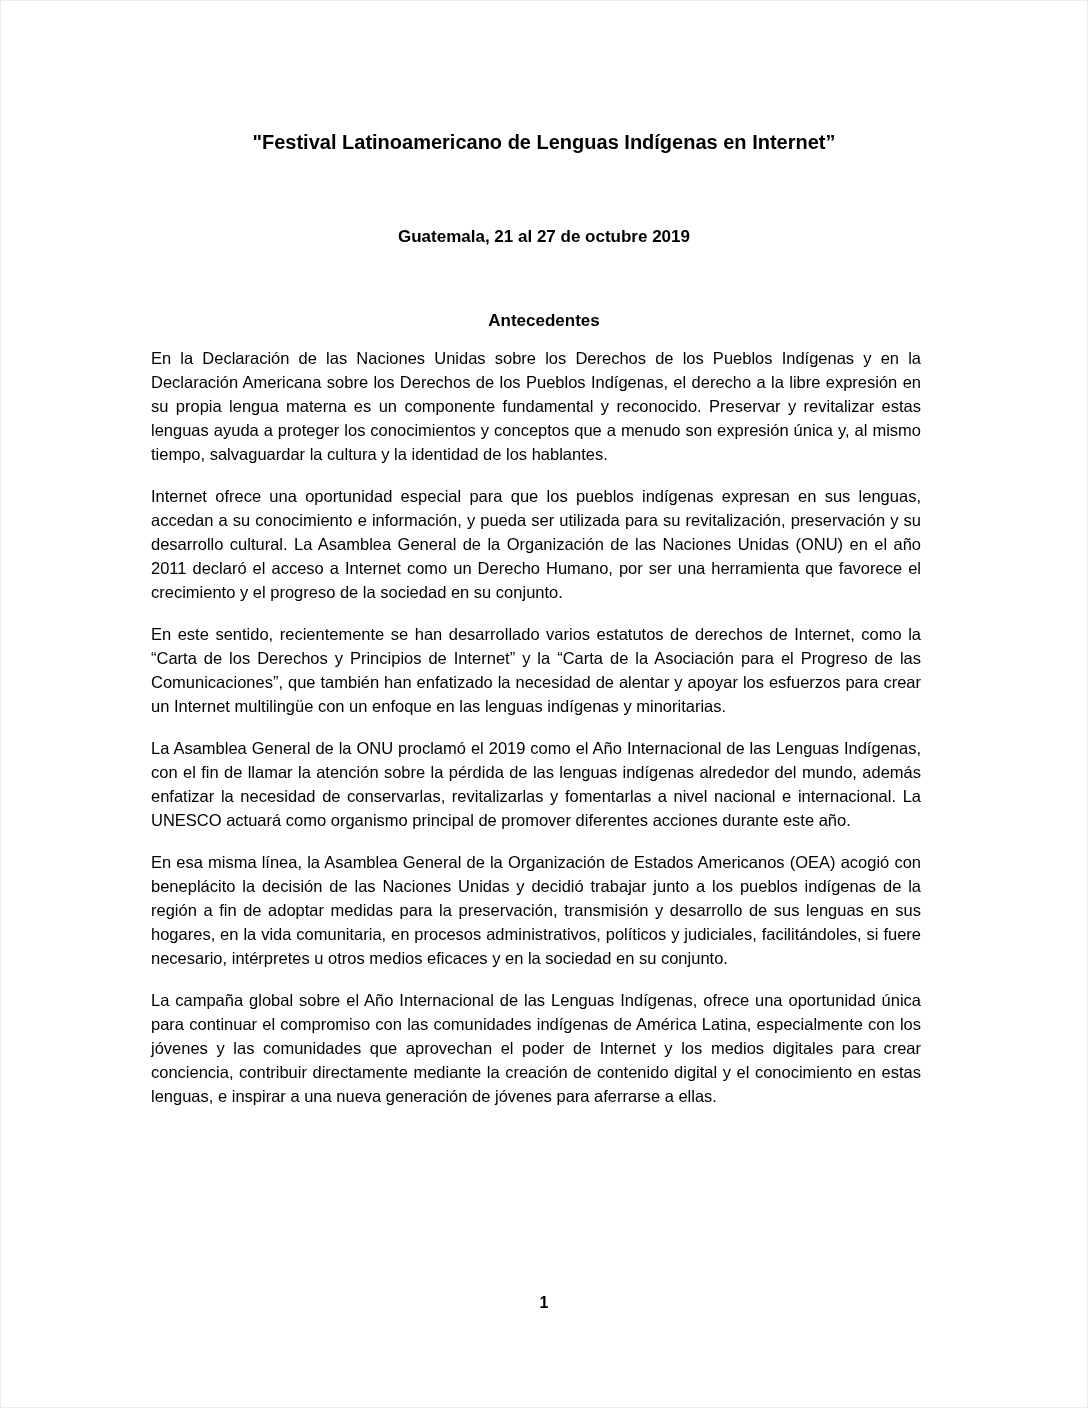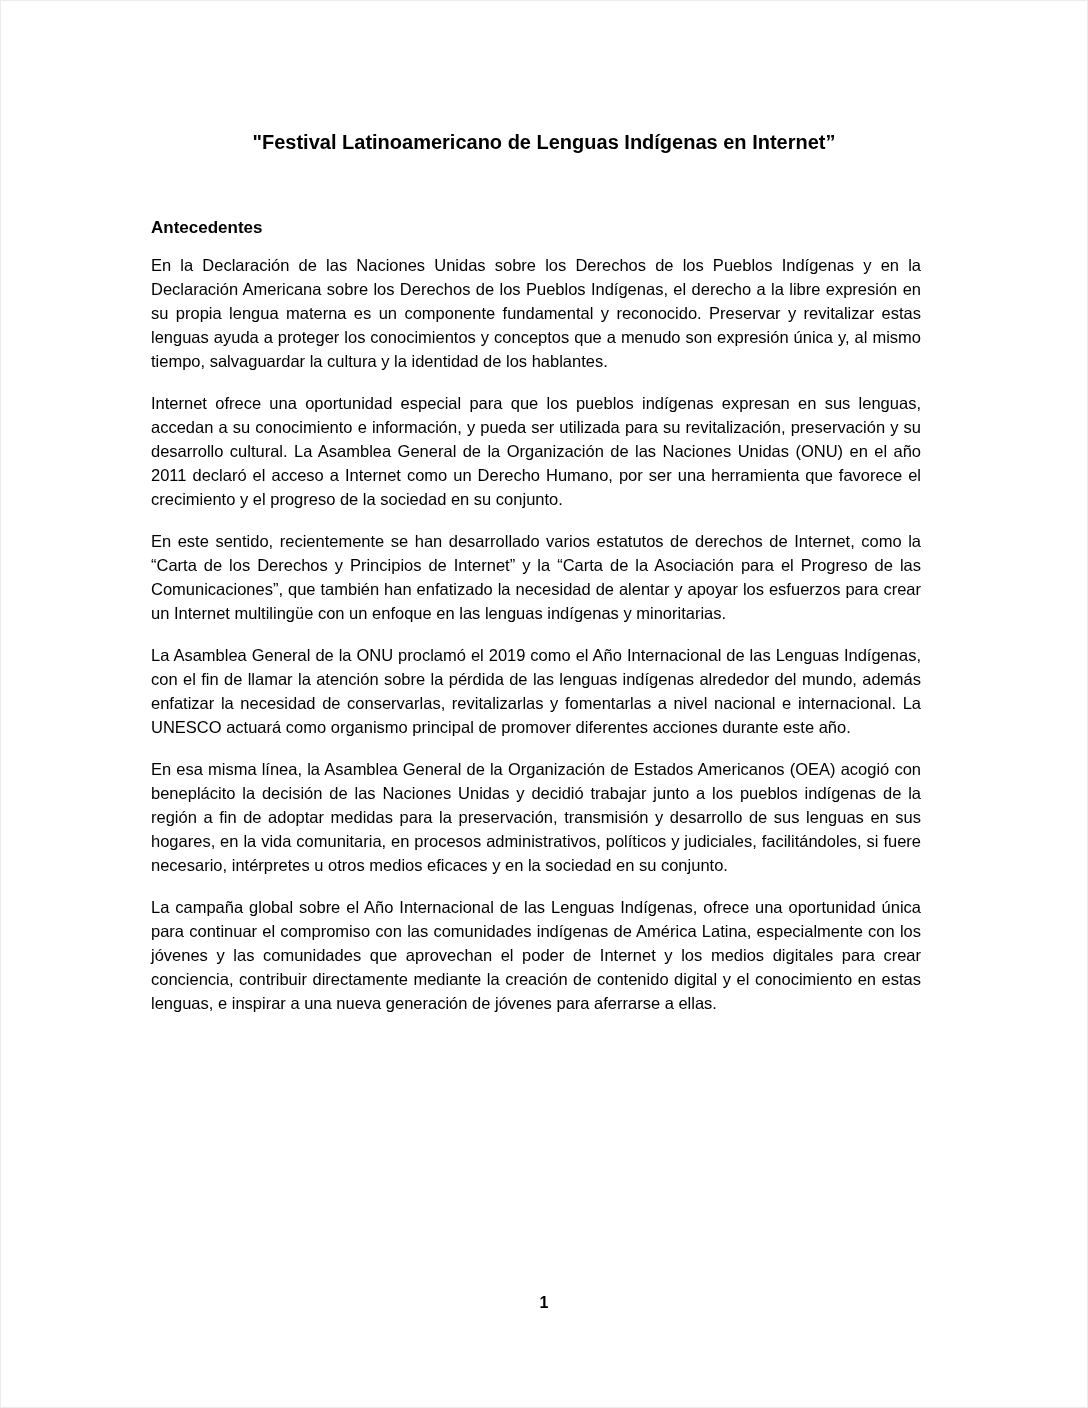--- a/index.html
+++ b/index.html
@@ -35,21 +35,21 @@
     font-size: 17px;
     line-height: 22px;
     font-weight: bold;
     text-align: center;
   }
   .section-heading {
     margin: 62px 0 0 0;
     font-size: 17px;
     line-height: 22px;
     font-weight: bold;
-    text-align: left;
+    text-align: center;
   }
   .body-paragraph {
     margin: 14px 16px 18px 0;
     font-size: 16.5px;
     line-height: 24px;
     text-align: justify;
     text-justify: inter-word;
   }
   .body-paragraph + .body-paragraph {
     margin-top: 0;
@@ -66,20 +66,21 @@
   }
 </style>
 </head>
 <body>
 
 <div class="page">
   <div class="content">
 
     <h1 class="doc-title">"Festival Latinoamericano de Lenguas Indígenas en Internet”</h1>
 
+    <p class="doc-subtitle">Guatemala, 21 al 27 de octubre 2019</p>
 
     <h2 class="section-heading">Antecedentes</h2>
 
     <p class="body-paragraph">En la Declaración de las Naciones Unidas sobre los Derechos de los Pueblos Indígenas y en la Declaración Americana sobre los Derechos de los Pueblos Indígenas, el derecho a la libre expresión en su propia lengua materna es un componente fundamental y reconocido. Preservar y revitalizar estas lenguas ayuda a proteger los conocimientos y conceptos que a menudo son expresión única y, al mismo tiempo, salvaguardar la cultura y la identidad de los hablantes.</p>
 
     <p class="body-paragraph">Internet ofrece una oportunidad especial para que los pueblos indígenas expresan en sus lenguas, accedan a su conocimiento e información, y pueda ser utilizada para su revitalización, preservación y su desarrollo cultural. La Asamblea General de la Organización de las Naciones Unidas (ONU) en el año 2011 declaró el acceso a Internet como un Derecho Humano, por ser una herramienta que favorece el crecimiento y el progreso de la sociedad en su conjunto.</p>
 
     <p class="body-paragraph">En este sentido, recientemente se han desarrollado varios estatutos de derechos de Internet, como la “Carta de los Derechos y Principios de Internet” y la “Carta de la Asociación para el Progreso de las Comunicaciones”, que también han enfatizado la necesidad de alentar y apoyar los esfuerzos para crear un Internet multilingüe con un enfoque en las lenguas indígenas y minoritarias.</p>
 
     <p class="body-paragraph">La Asamblea General de la ONU proclamó el 2019 como el Año Internacional de las Lenguas Indígenas, con el fin de llamar la atención sobre la pérdida de las lenguas indígenas alrededor del mundo, además enfatizar la necesidad de conservarlas, revitalizarlas y fomentarlas a nivel nacional e internacional. La UNESCO actuará como organismo principal de promover diferentes acciones durante este año.</p>

